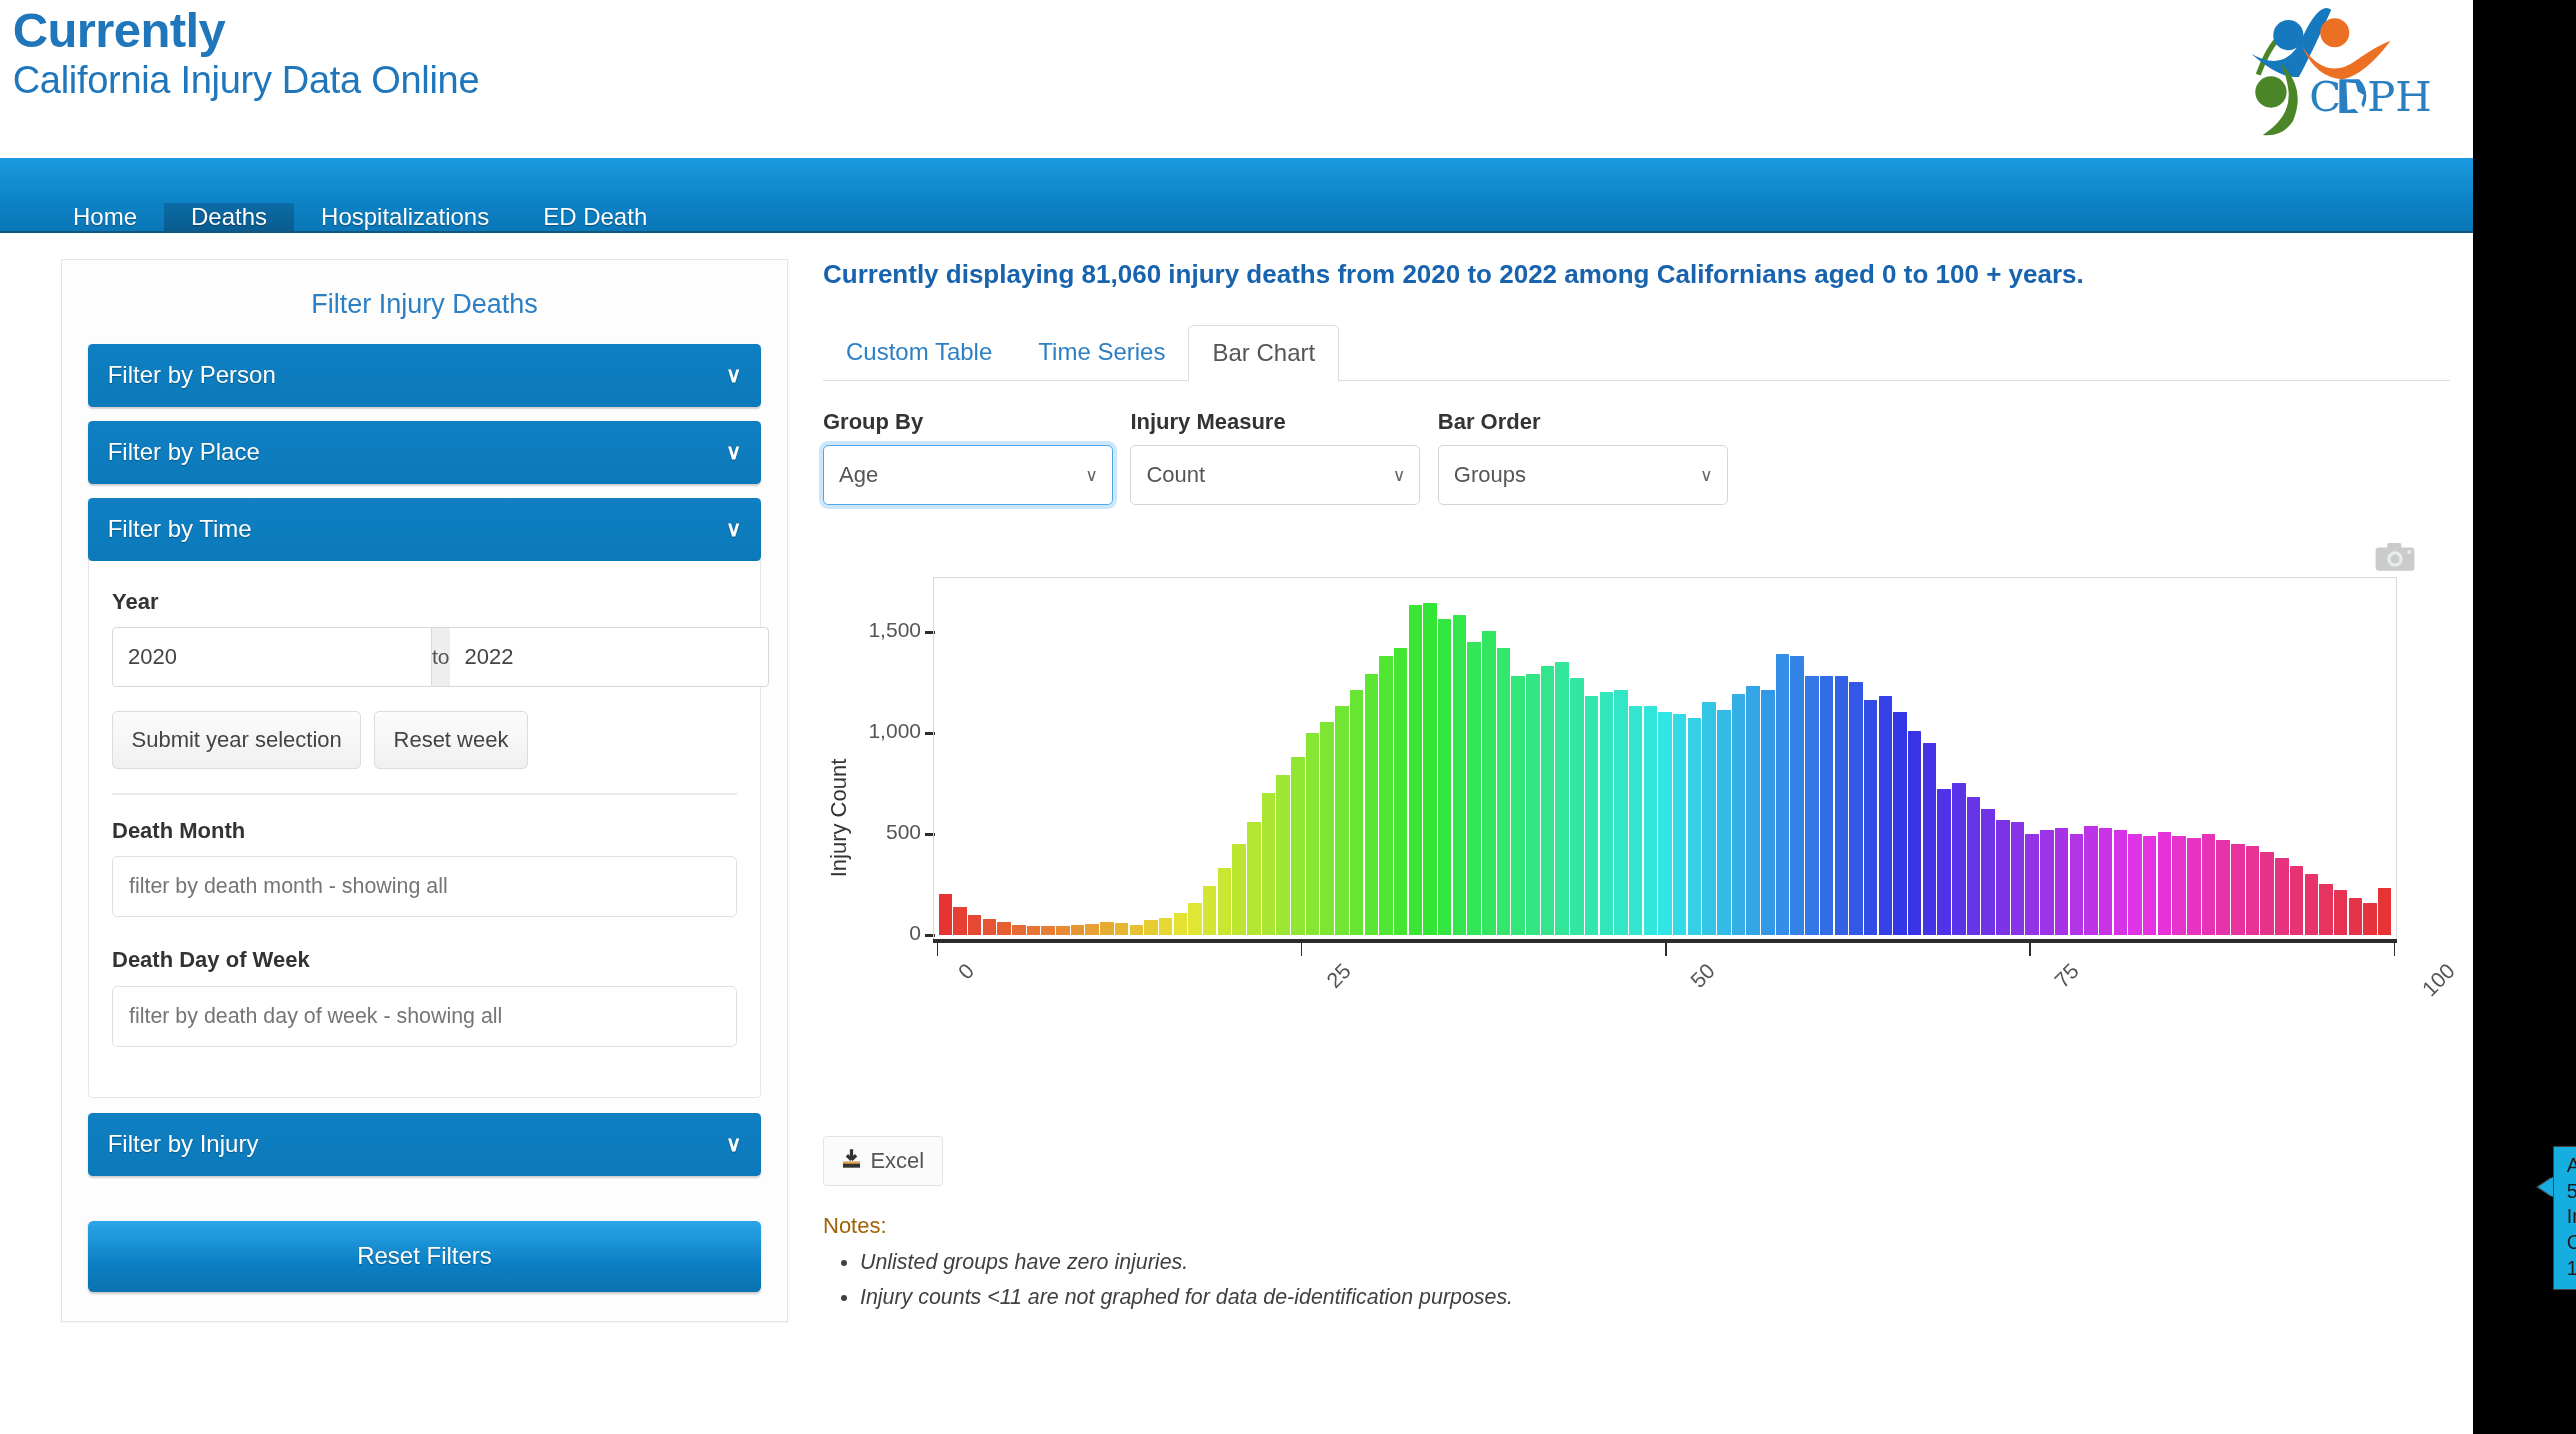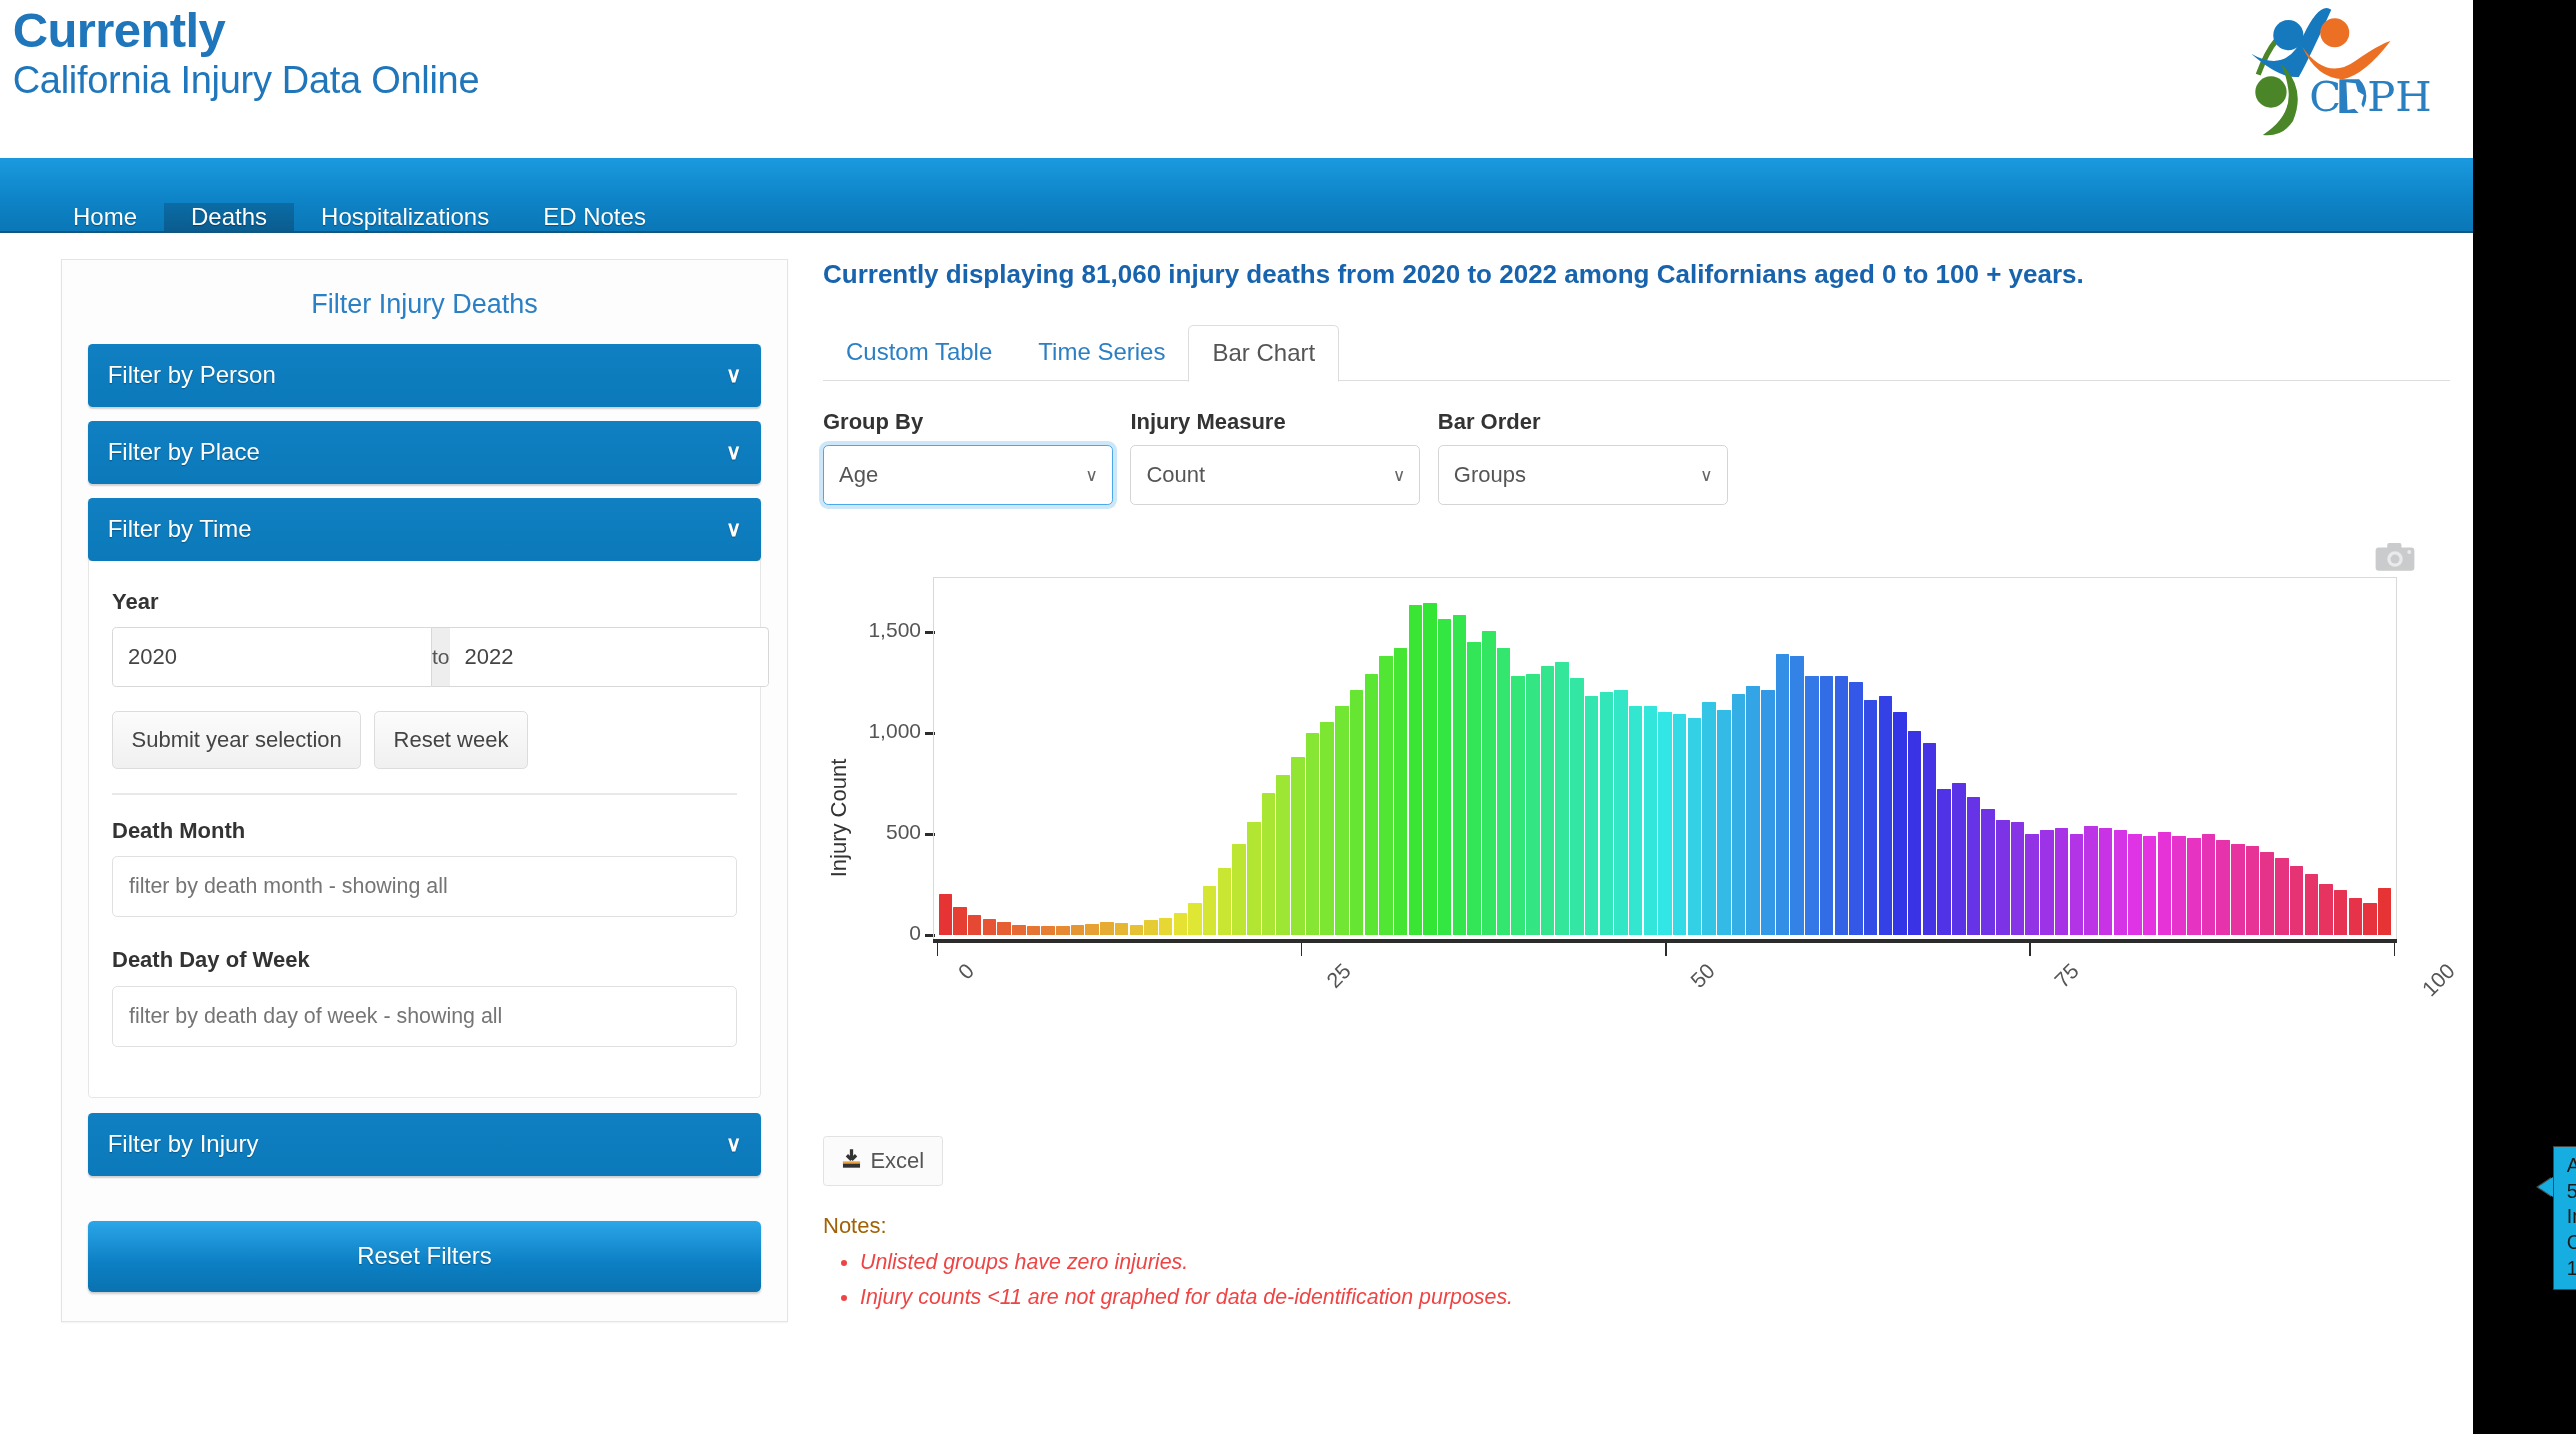--- a/index.html
+++ b/index.html
@@ -238,21 +238,21 @@
     border:1.2px solid #e2e2e2; border-radius:3.5px;
     background:#fbfbfb;
     padding: 10.4px 17.4px;
     font-size:22px; color:#555;
     cursor:pointer;
   }
   #notes { margin-top: 27px; }
   #notes-title { font-size:22px; color:#a16207; }
   #notes ul { margin: 10.4px 0 0 0; padding-left: 37px; }
   #notes li {
-    font-size:21.4px; color:#ef4444; font-style:italic;
+    font-size:21.4px; color:#404040; font-style:italic;
     margin-bottom: 10.4px;
   }
 
   
   .ann { position:absolute; z-index:40; pointer-events:none; }
 </style>
 </head>
 <body>
 
 <div id="page">
@@ -276,21 +276,21 @@
         <path d="M192 133 l16 2 l4 14 l10 6 l-4 16 l6 12 l-10 4 l-8 -8 l-12 2 z" fill="#ffffff"></path>
         <text x="228" y="182" font-family="DejaVu Serif, serif" font-size="72" fill="#2a7fc0">PH</text>
       </svg>
     </div>
   </div>
 
   <div id="navbar">
     <div class="nav-item">Home</div>
     <div class="nav-item active">Deaths</div>
     <div class="nav-item">Hospitalizations</div>
-    <div class="nav-item">ED Notes</div>
+    <div class="nav-item">ED Death</div>
   </div>
 
   <div id="content">
 
     <div id="sidebar-col">
       <div id="filter-card">
         <div id="filter-title">Filter Injury Deaths</div>
 
         <div class="accordion-btn">
           <span>Filter by Person</span>

